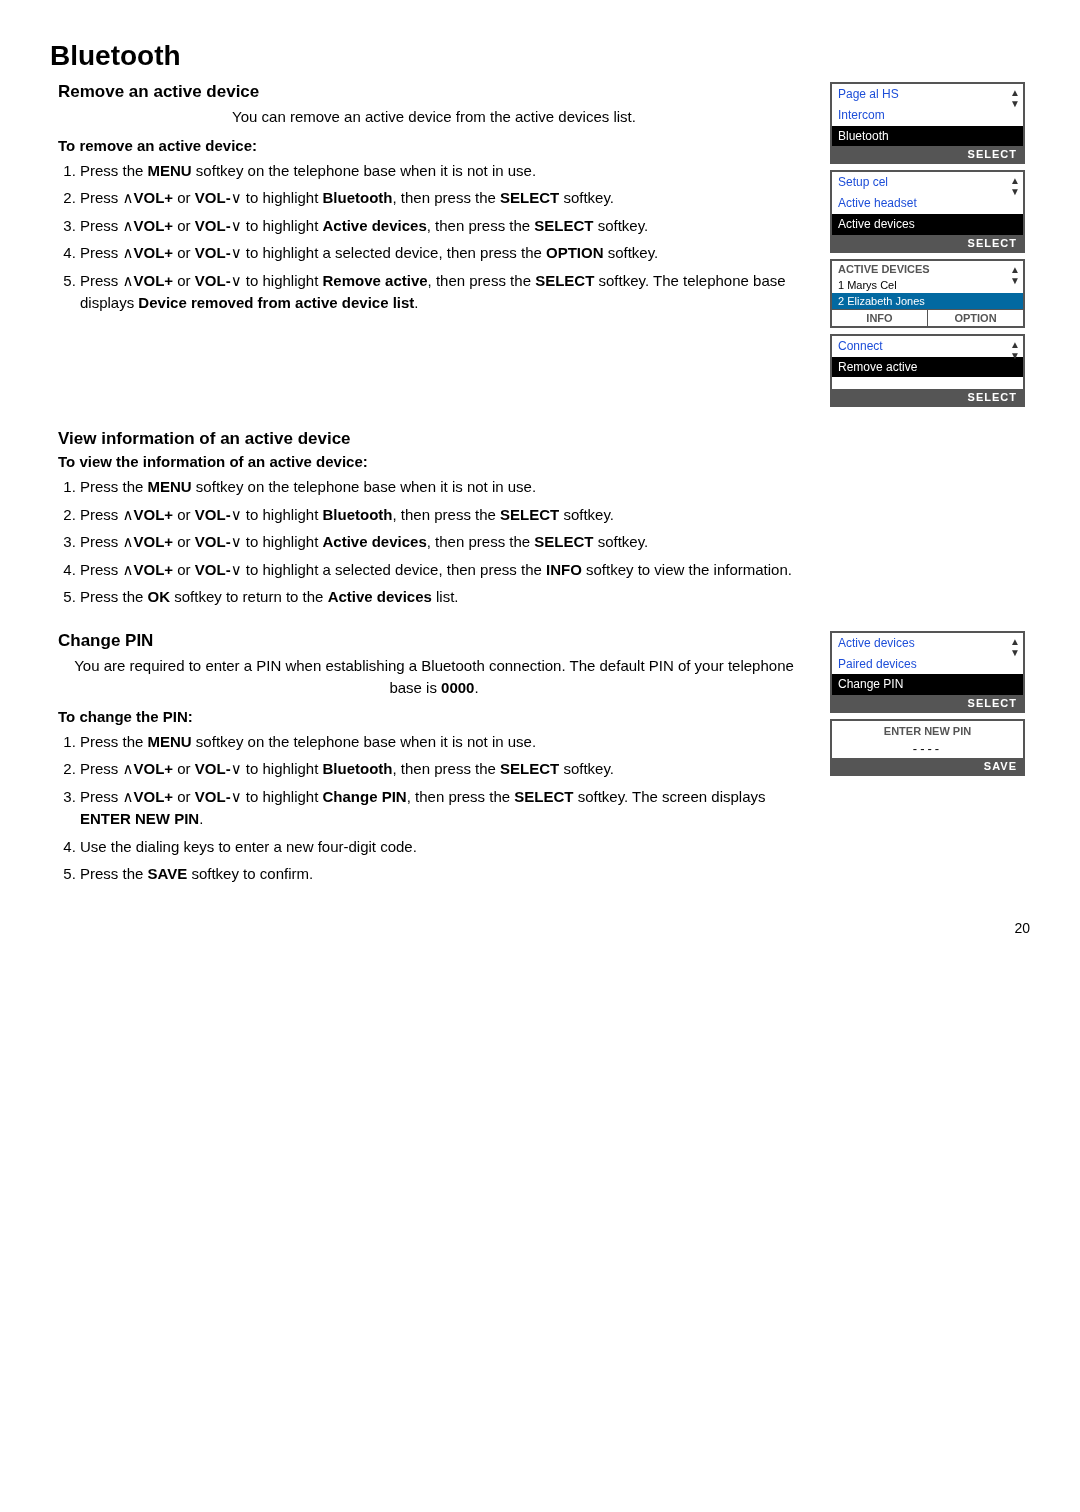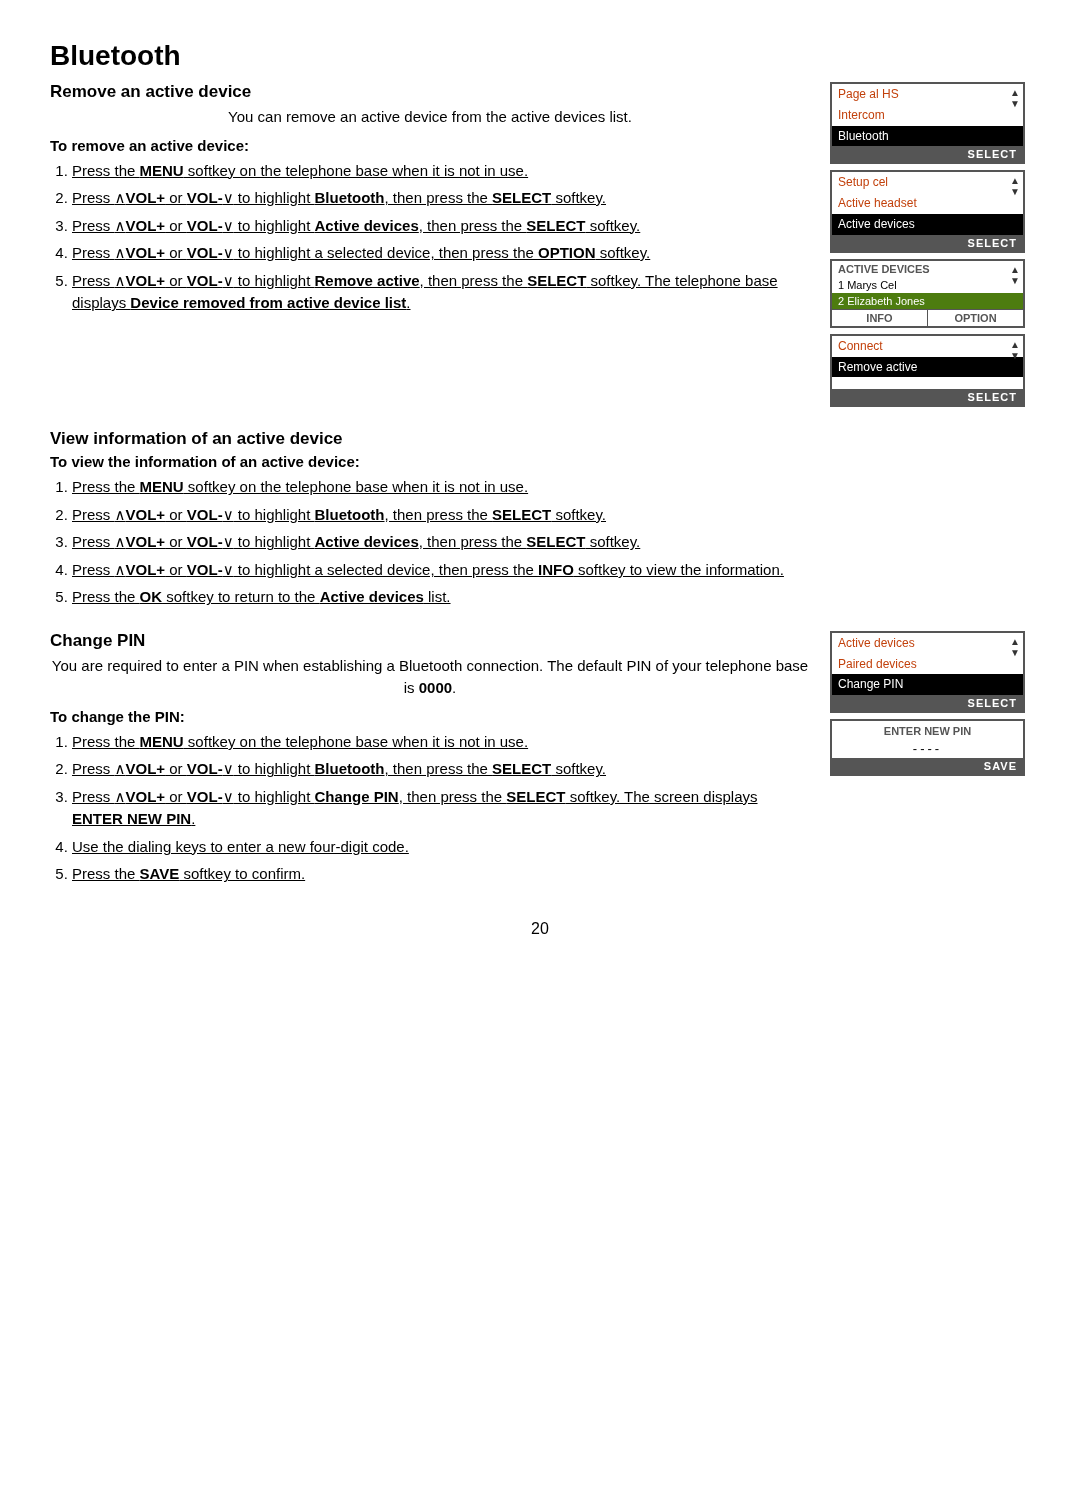--- a/index.html
+++ b/index.html
@@ -38,21 +38,20 @@
     }
 
     ol {
       margin-left: 22px;
       margin-bottom: 12px;
     }
 
     ol li {
       margin-bottom: 5px;
       line-height: 1.5;
-      text-decoration: underline;
     }
 
     .content-row {
       display: flex;
       align-items: flex-start;
       margin-bottom: 0;
     }
 
     .text-col {
       flex: 1;
@@ -80,21 +79,21 @@
       position: absolute;
       right: 3px;
       top: 3px;
       font-size: 10px;
       color: #333;
     }
 
     .phone-screen .menu-item {
       padding: 2px 6px;
       line-height: 1.4;
-      color: #c2410c;
+      color: #1d4ed8;
     }
 
     .phone-screen .menu-item.highlighted {
       background: #000;
       color: #fff;
     }
 
     .phone-screen .select-bar {
       background: #555;
       color: #fff;
@@ -112,21 +111,21 @@
       color: #555;
       text-transform: uppercase;
     }
 
     .phone-screen .device-item {
       padding: 2px 6px;
       font-size: 11px;
     }
 
     .phone-screen .device-item.selected {
-      background: #4d7c0f;
+      background: #0369a1;
       color: #fff;
     }
 
     .phone-screen .bottom-bar {
       display: flex;
       justify-content: space-around;
       border-top: 1px solid #555;
     }
 
     .phone-screen .bottom-btn {
@@ -162,27 +161,28 @@
       background: #555;
       color: #fff;
       text-align: right;
       padding: 2px 6px;
       font-size: 11px;
       font-weight: bold;
       letter-spacing: 1px;
     }
 
     .page-number {
-      text-align: center;
+      text-align: right;
       margin-top: 20px;
-      font-size: 16px;
+      font-size: 14px;
     }
 
     .section-block {
       margin-bottom: 22px;
+      margin-left: 8px;
     }
 
     
     .vol-symbol {
       font-style: normal;
     }
   </style>
 </head>
 <body>
 

